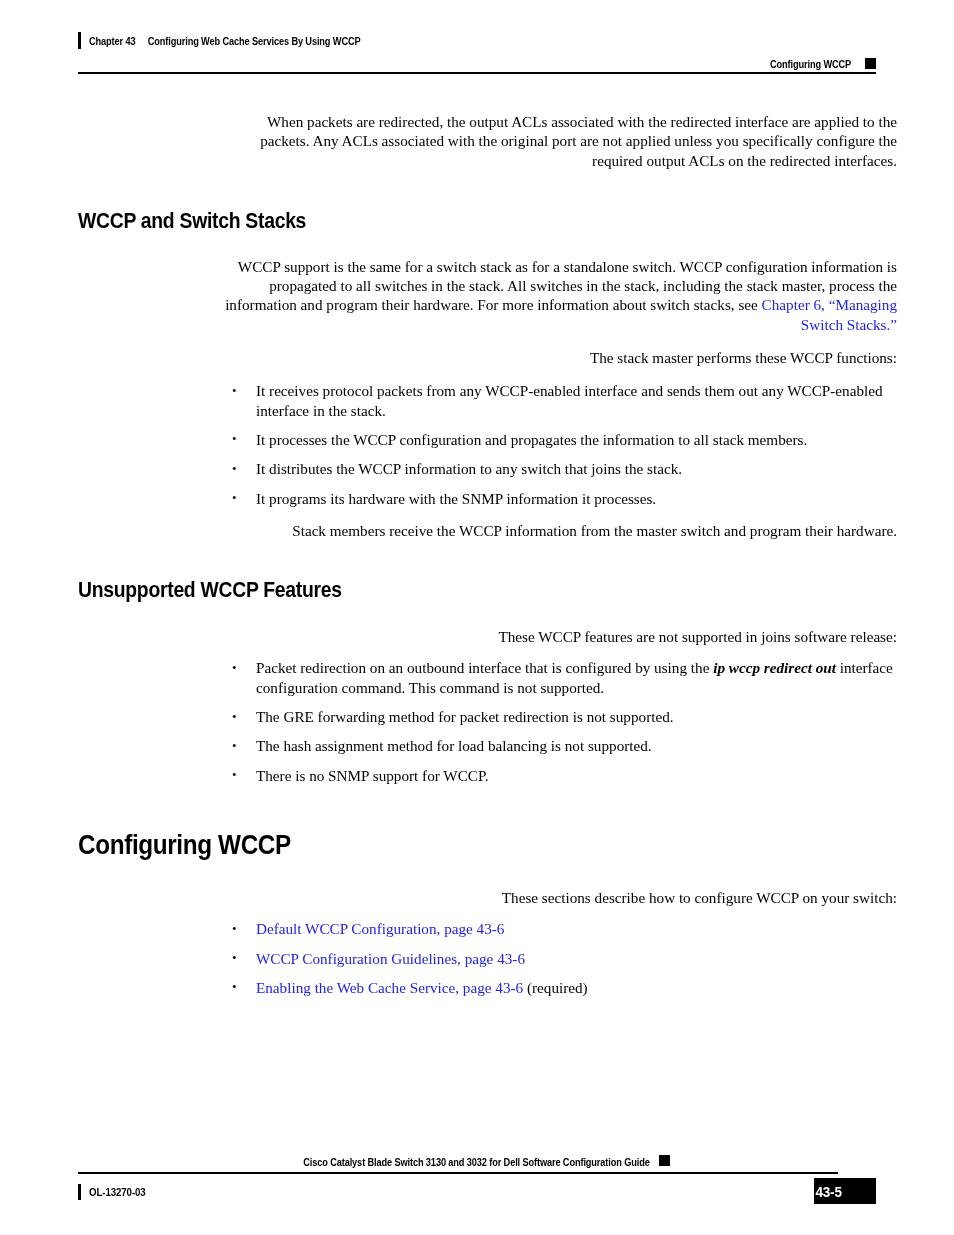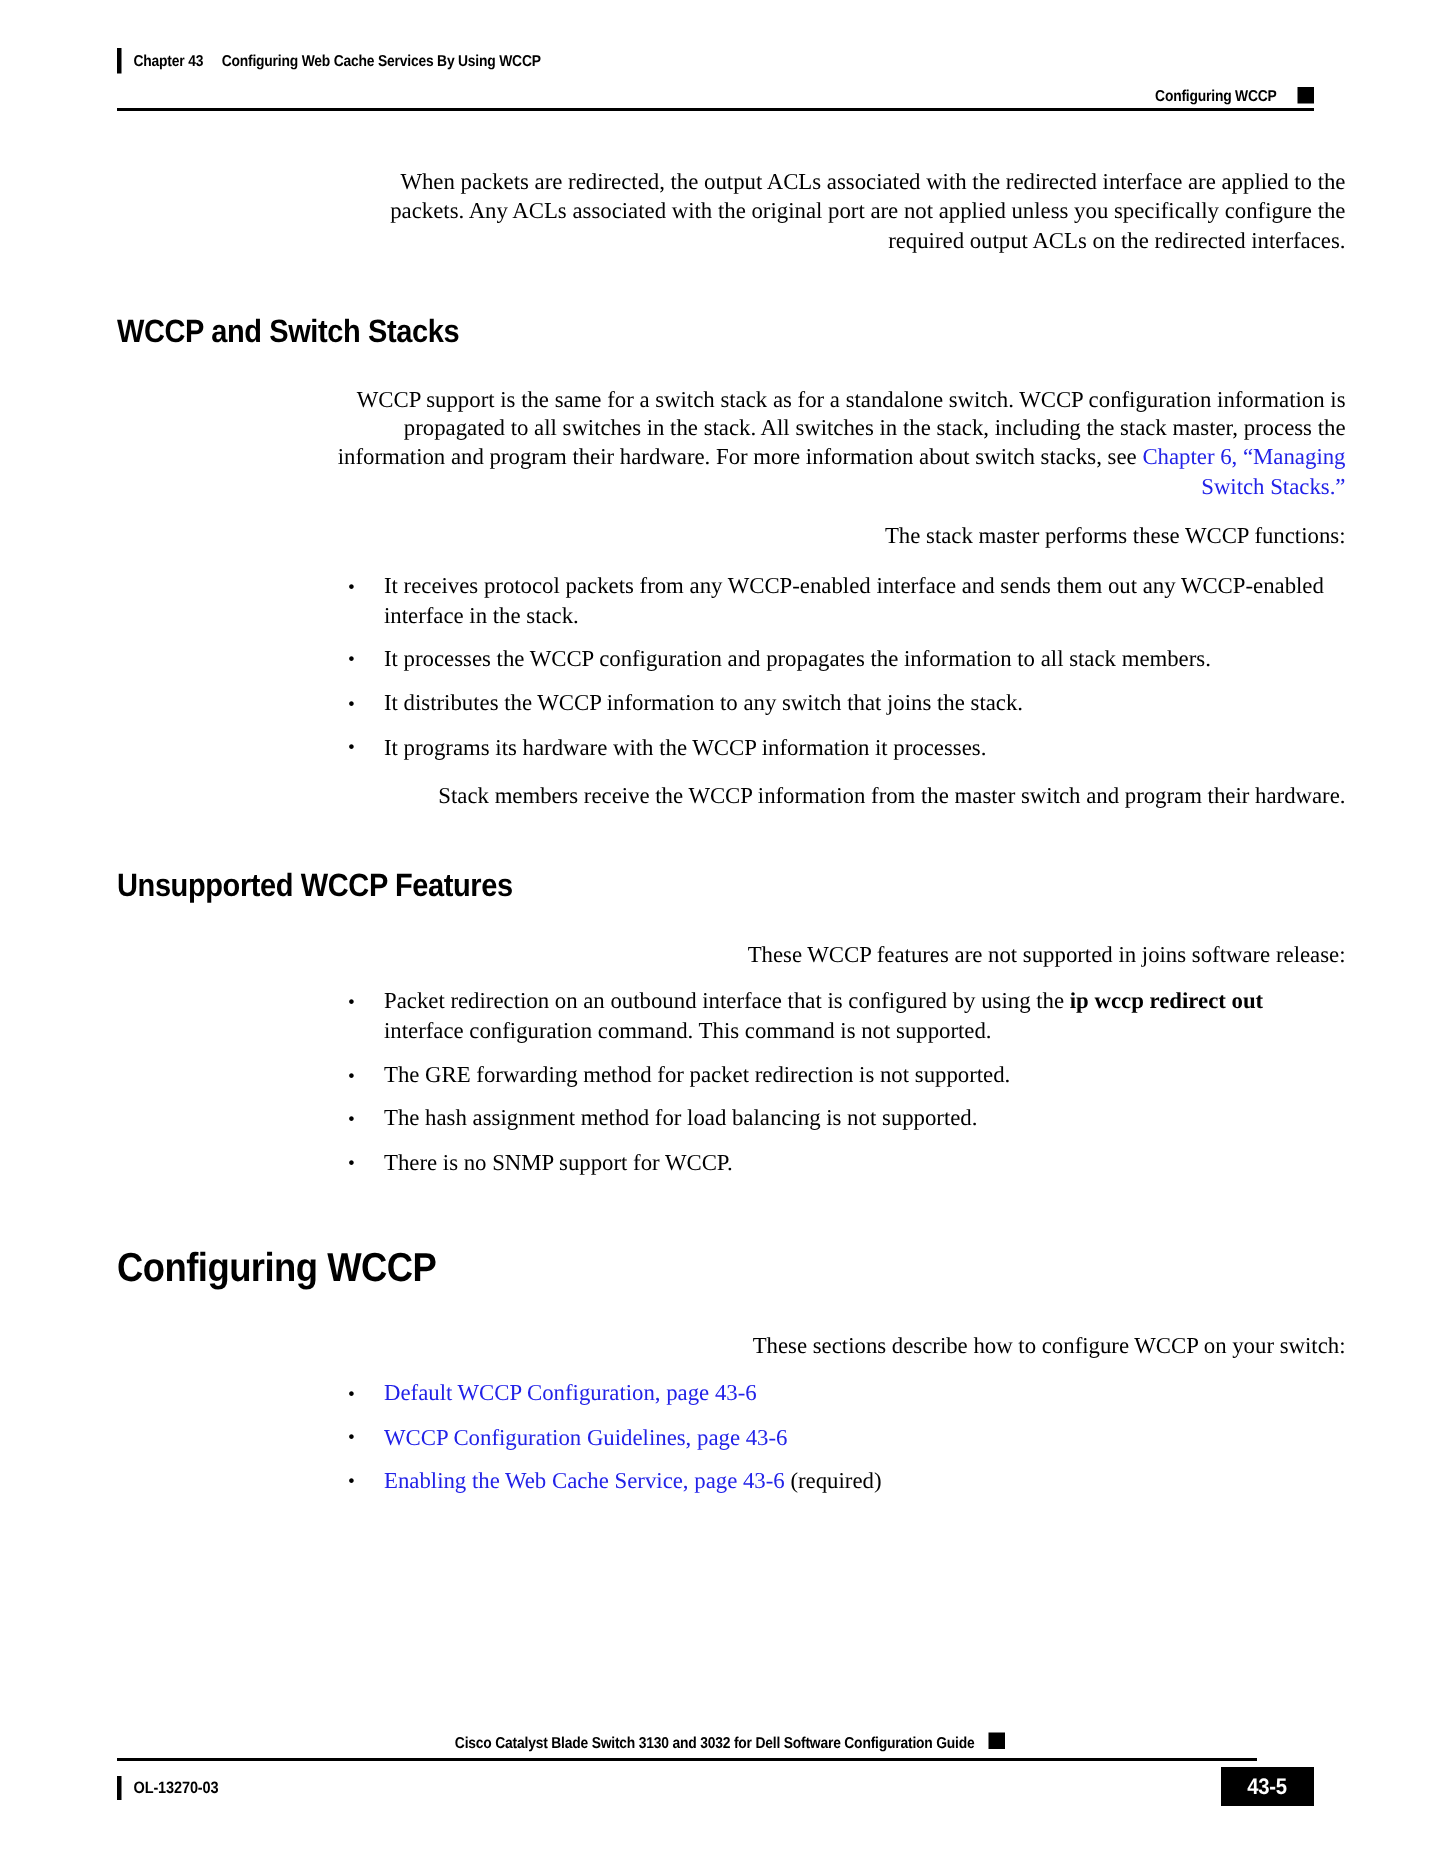--- a/index.html
+++ b/index.html
@@ -142,21 +142,21 @@
   ul.bullets > li::before {
     content: "\2022";
     position: absolute;
     left: 7px;
     top: -0.5px;
     font-size: 13px;
     line-height: 19.3px;
   }
 
   .lnk { color: #2222e8; }
-  .cmd { font-weight: bold; }
+  .cmd { font-weight: bold; font-style: italic; }
 
   
   .footer {
     position: absolute;
     left: 78px;
     top: 1155px;
     width: 798px;
   }
   .ftr-row1 {
     position: relative;
@@ -215,21 +215,21 @@
   .ftr-pagebox {
     position: absolute;
     right: 0;
     top: -3px;
     background: #000;
     color: #fff;
     width: 62px;
     height: 26px;
     display: flex;
     align-items: center;
-    justify-content: center;
+    justify-content: flex-start;
   }
   .ftr-pagenum {
     font-family: "Liberation Sans", "DejaVu Sans", sans-serif;
     font-weight: bold;
     font-size: 15px;
     letter-spacing: -0.2px;
     transform: scaleX(0.9);
   }
 </style>
 </head>
@@ -263,21 +263,21 @@
 
     <p class="body"><span>WCCP support is the same for a switch stack as for a standalone switch. WCCP configuration information is propagated to all switches in the stack. All switches in the stack, including the stack master, process the information and program their hardware. For more information about switch stacks, see </span><span class="lnk">Chapter 6, “Managing Switch Stacks.”</span></p>
 
     <p class="body">The stack master performs these WCCP functions:</p>
 
     <div style="height:14px"></div>
     <ul class="bullets">
       <li>It receives protocol packets from any WCCP-enabled interface and sends them out any WCCP-enabled interface in the stack.</li>
       <li>It processes the WCCP configuration and propagates the information to all stack members.</li>
       <li>It distributes the WCCP information to any switch that joins the stack.</li>
-      <li>It programs its hardware with the WCCP information it processes.</li>
+      <li>It programs its hardware with the SNMP information it processes.</li>
     </ul>
 
     <div style="height:13px"></div>
     <p class="body">Stack members receive the WCCP information from the master switch and program their hardware.</p>
 
     <div style="height:38px"></div>
     <h2 class="h2">Unsupported WCCP Features</h2>
     <div style="height:24px"></div>
 
     <p class="body">These WCCP features are not supported in joins software release:</p>

